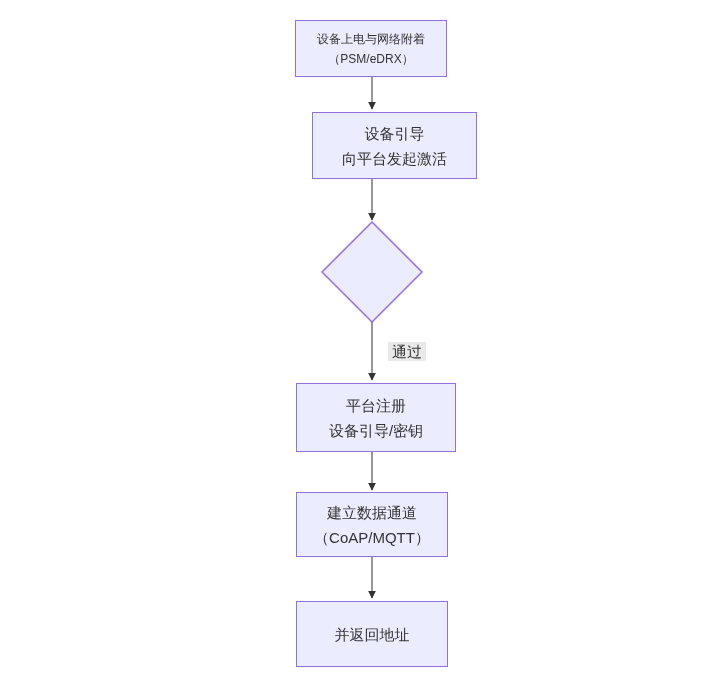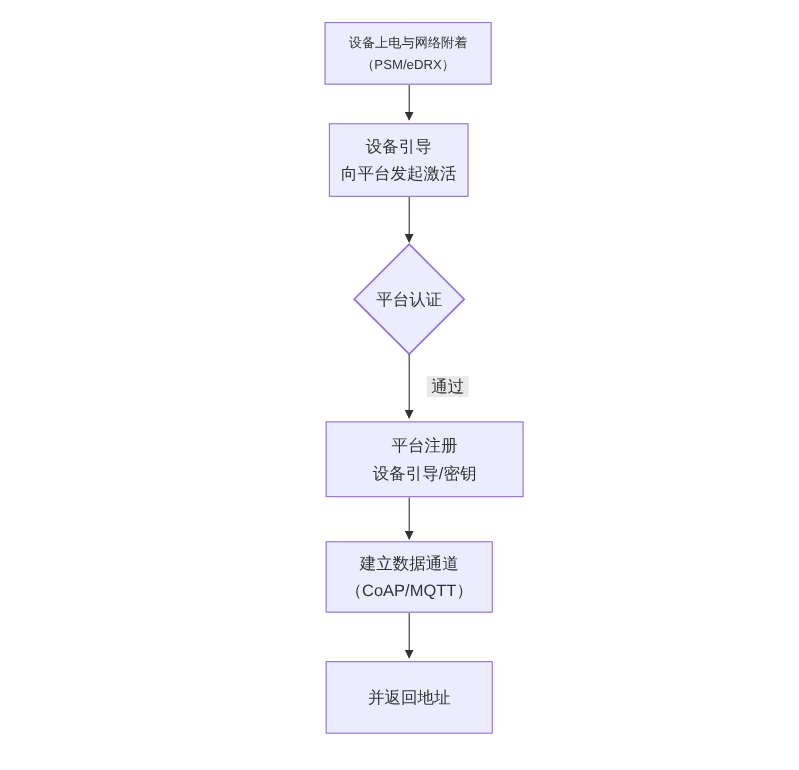--- a/index.html
+++ b/index.html
@@ -80,34 +80,31 @@
     <line x1="372" y1="322" x2="372" y2="380" stroke="#333333" stroke-width="1" marker-end="url(#arrowhead)"></line>
     <line x1="372" y1="452" x2="372" y2="490" stroke="#333333" stroke-width="1" marker-end="url(#arrowhead)"></line>
     <line x1="372" y1="557" x2="372" y2="598" stroke="#333333" stroke-width="1" marker-end="url(#arrowhead)"></line>
   </svg>
 
   <div class="node small-text" style="left:295px; top:20px; width:152px; height:57px;">
     <div>设备上电与网络附着</div>
     <div>（PSM/eDRX）</div>
   </div>
 
-  <div class="node" style="left:299px; top:112px; width:127px; height:67px;">
+  <div class="node" style="left:312px; top:112px; width:165px; height:67px;">
     <div>设备引导</div>
     <div>向平台发起激活</div>
   </div>
 
-  <div class="diamond-label" style="left:322px; top:252px; width:100px; height:40px;">
-    <div>平台认证</div>
-  </div>
 
   <div class="edge-label" style="left:355px; top:342px; width:34px; height:19px;">
     <span>通过</span>
   </div>
 
-  <div class="node" style="left:296px; top:383px; width:180px; height:69px;">
+  <div class="node" style="left:296px; top:383px; width:160px; height:69px;">
     <div>平台注册</div>
     <div>设备引导/密钥</div>
   </div>
 
   <div class="node" style="left:296px; top:492px; width:152px; height:65px;">
     <div>建立数据通道</div>
     <div>（CoAP/MQTT）</div>
   </div>
 
   <div class="node" style="left:296px; top:601px; width:152px; height:66px;">

